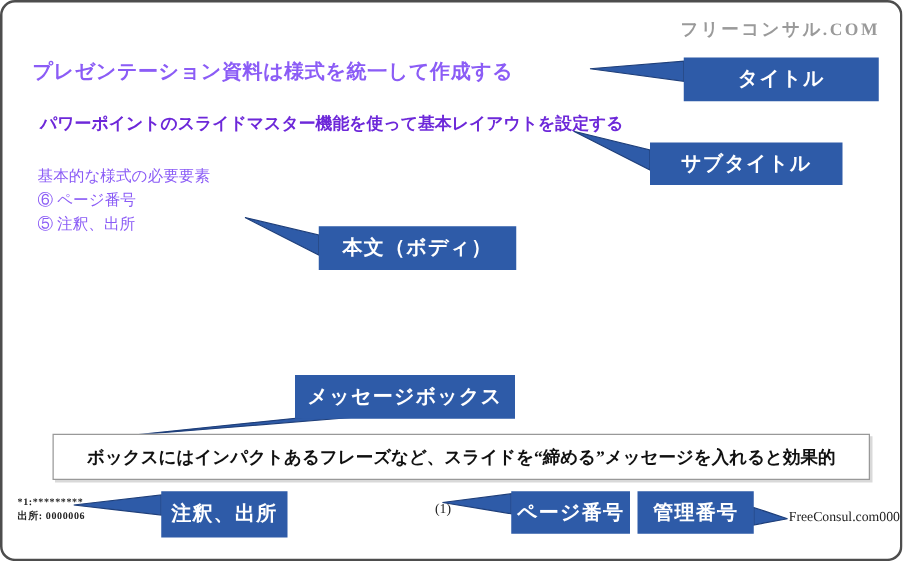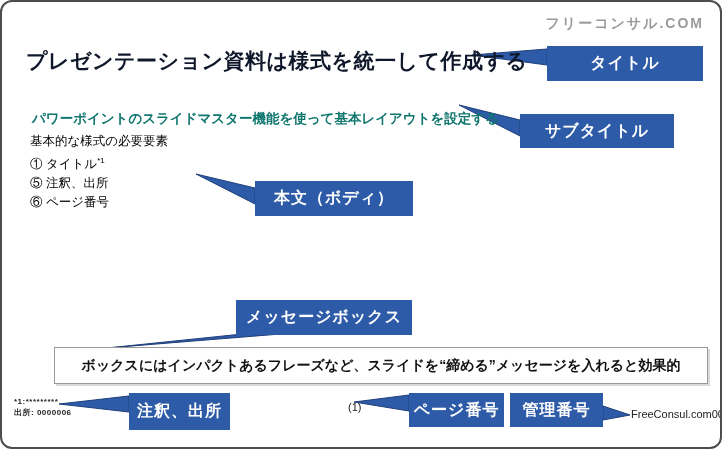--- a/index.html
+++ b/index.html
@@ -4,61 +4,61 @@
 <style>
   * { margin: 0; padding: 0; box-sizing: border-box; }
   html,body { background: #fff; }
   .slide {
     position: relative;
     width: 722px; height: 449px;
     background: #ffffff;
     border: 2px solid #4d4d4d;
     border-radius: 12px;
     overflow: hidden;
-    font-family: Liberation Sans, sans-serif;
+    font-family: Liberation Serif, serif;
     padding-left: 48px;
   }
   .tails { position: absolute; left: 0; top: 0; width: 722px; height: 449px; }
   .tails polygon { fill: #2e5ba8; stroke: #1f3f7a; stroke-width: 1; }
   .logo {
     position: absolute; top: 13px; right: 16px;
     font-size: 14px; font-weight: 600; letter-spacing: 2px;
     color: #9a9a9a;
   }
   .title {
     position: absolute; left: 24px; top: 45px;
-    font-size: 21px; font-weight: bold; color: #0f172a;
+    font-size: 16px; font-weight: bold; color: #8b5cf6;
     letter-spacing: 0.5px; white-space: nowrap;
   }
   .subtitle {
-    position: absolute; left: 30px; top: 108px;
-    font-size: 13.5px; font-weight: bold; color: #0f766e;
+    position: absolute; left: 30px; top: 88px;
+    font-size: 13.5px; font-weight: bold; color: #6d28d9;
     white-space: nowrap;
   }
   .body-list {
     position: absolute; left: 28px; top: 130px;
-    font-size: 12.5px; color: #000000; line-height: 19px;
+    font-size: 12.5px; color: #8b5cf6; line-height: 19px;
   }
   .body-list sup { font-size: 8px; vertical-align: super; }
   .callout {
     position: absolute;
     background: #2e5ba8;
     color: #ffffff; font-weight: bold; font-size: 16px;
     display: flex; align-items: center; justify-content: center;
     letter-spacing: 1px; white-space: nowrap;
   }
   .co-title    { left: 545px; top: 44px;  width: 156px; height: 35px; }
   .co-subtitle { left: 518px; top: 112px; width: 154px; height: 34px; }
   .co-body     { left: 253px; top: 179px; width: 158px; height: 35px; }
   .co-msgbox   { left: 234px; top: 298px; width: 176px; height: 35px; }
   .co-footnote { left: 127px; top: 391px; width: 101px; height: 37px; }
   .co-page     { left: 407px; top: 391px; width: 95px;  height: 34px; }
   .co-doc      { left: 508px; top: 391px; width: 93px;  height: 34px; }
   .message-box {
-    position: absolute; left: 52px; top: 345px; width: 654px; height: 37px;
+    position: absolute; left: 40px; top: 345px; width: 654px; height: 37px;
     border: 1px solid #999; background: #fff;
     box-shadow: 2px 2px 0 #d9d9d9;
     display: flex; align-items: center; justify-content: center;
     font-size: 14px; font-weight: bold; color: #111; white-space: nowrap;
   }
   .footnote {
     position: absolute; left: 12px; top: 394px;
     font-size: 8px; font-weight: bold; color: #222; line-height: 11px;
     letter-spacing: 0.5px;
   }
@@ -87,23 +87,22 @@
   </svg>
 
   <div class="logo">フリーコンサル.COM</div>
 
   <h1 class="title">プレゼンテーション資料は様式を統一して作成する</h1>
 
   <div class="subtitle">パワーポイントのスライドマスター機能を使って基本レイアウトを設定する</div>
 
   <div class="body-list">
     <div class="body-heading">基本的な様式の必要要素</div>
-    <div class="body-item"><span>①</span> <span>タイトル</span><sup>*1</sup></div>
+    <div class="body-item"><span>⑥</span> <span>ページ番号</span></div>
     <div class="body-item"><span>⑤</span> <span>注釈、出所</span></div>
-    <div class="body-item"><span>⑥</span> <span>ページ番号</span></div>
   </div>
 
   <div class="callout co-title">タイトル</div>
   <div class="callout co-subtitle">サブタイトル</div>
   <div class="callout co-body">本文（ボディ）</div>
   <div class="callout co-msgbox">メッセージボックス</div>
   <div class="callout co-footnote">注釈、出所</div>
   <div class="callout co-page">ページ番号</div>
   <div class="callout co-doc">管理番号</div>
 

